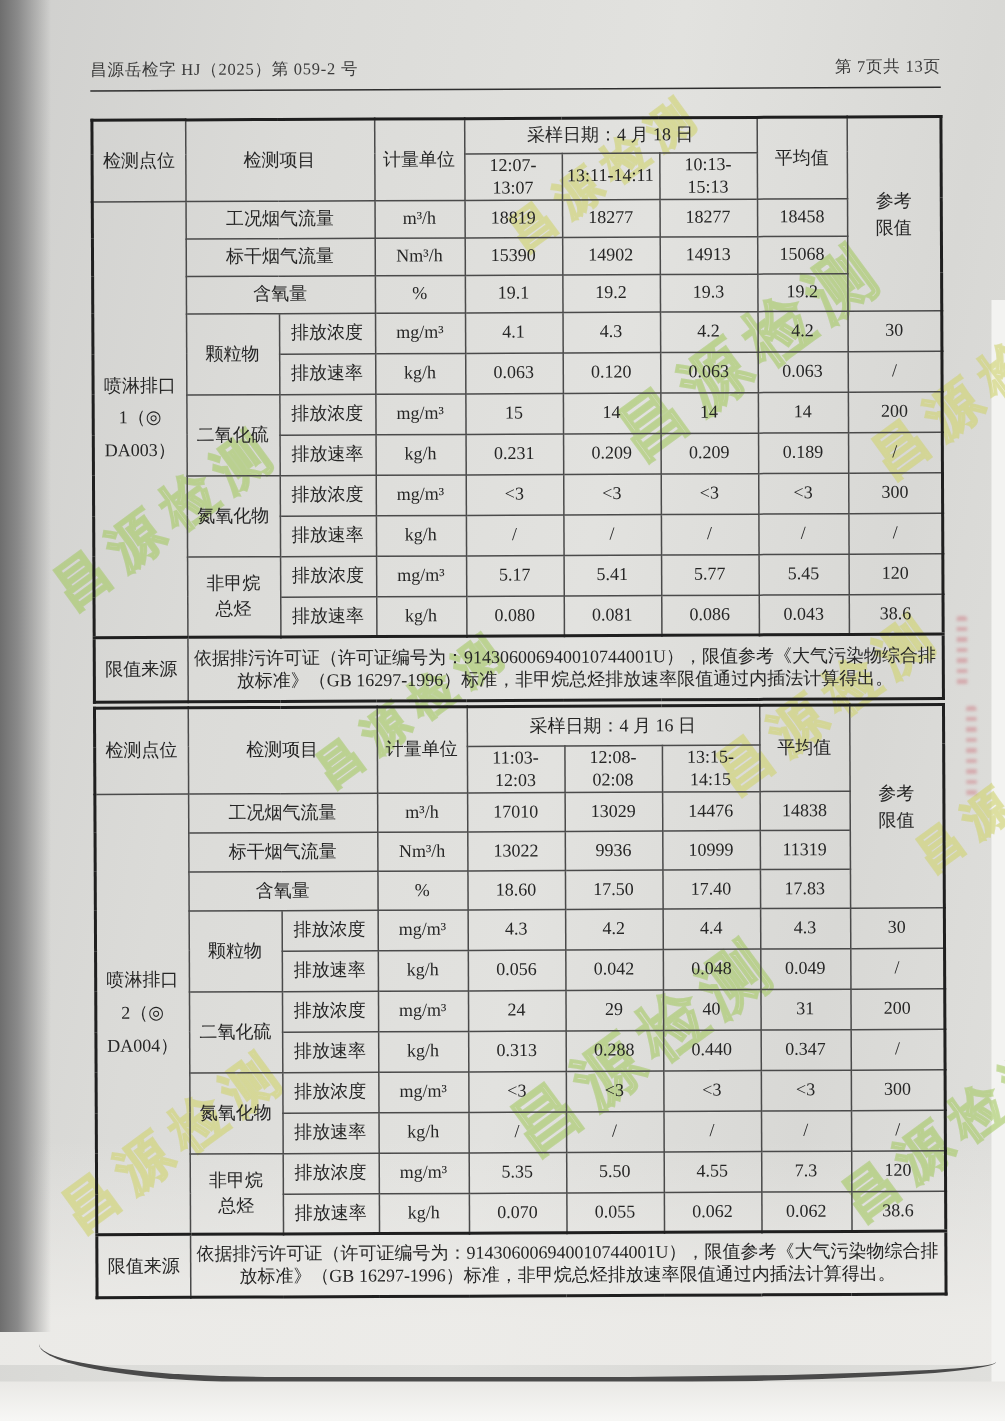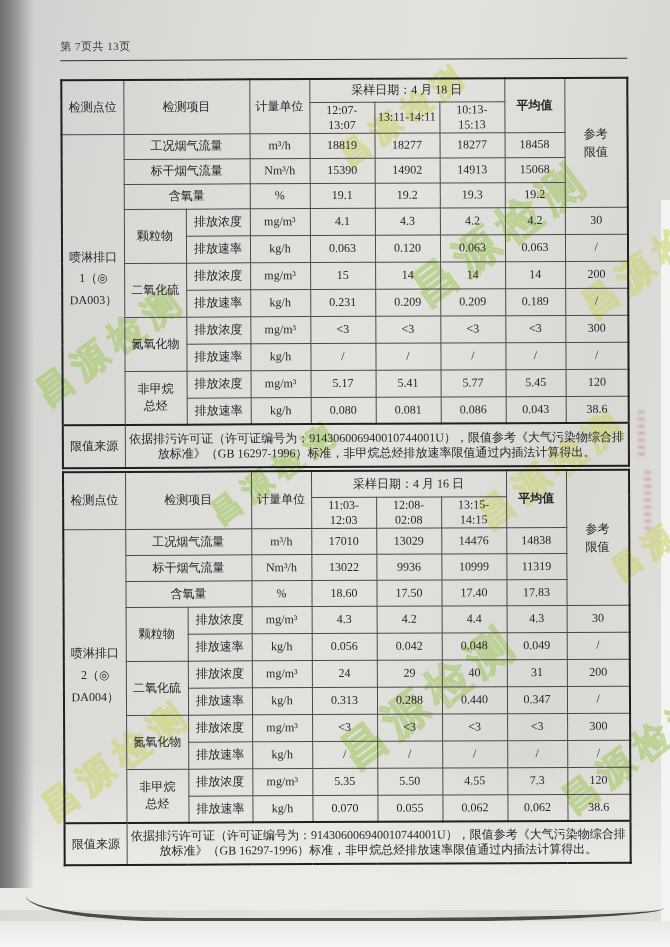--- a/index.html
+++ b/index.html
@@ -48,21 +48,21 @@
   
   table.rpt{
     position:absolute;left:62px;border-collapse:collapse;table-layout:fixed;
     width:567px;border:2px solid #1f1f1f;
   }
   table.rpt td{
     border:1px solid #4a4a4a;text-align:center;vertical-align:middle;
     font-size:12px;padding:0 3px;color:#262626;line-height:1.25;
     overflow:hidden;
   }
-  td.bold{font-weight:bold;}
+  td.bold{font-weight:normal;}
   td.ref-cell span{display:block;line-height:1.5;}
   td.pt-cell span{display:block;line-height:1.8;}
   td.name-cell span{display:block;line-height:1.4;}
   tr.noterow td{border-top:2px solid #1f1f1f;}
   td.note-label{font-size:12px;}
   td.note-text{
     text-align:left;font-size:11.5px;line-height:1.65;padding:3px 9px;
   }
 
   
@@ -105,20 +105,21 @@
   <div class="wm s30" style="left:200px;top:452px;">昌源检测</div>
   <div class="wm s44" style="left:325px;top:668px;">昌源检测</div>
   <div class="wm s36 yellow" style="left:28px;top:735px;">昌源检测</div>
   <div class="wm s36" style="left:548px;top:730px;">昌源检测</div>
   <div class="wm s30 yellow" style="left:600px;top:510px;">昌源检测</div>
 
   <div class="red-ink" style="left:638px;top:412px;height:48px;"></div>
   <div class="red-ink" style="left:644px;top:472px;height:62px;"></div>
 
   <div class="pagehead">
+    <span>昌源岳检字 HJ（2025）第 059-2 号</span>
     <span>第 7页共 13页</span>
   </div>
 
   <table class="rpt" style="top:78px;">
     <colgroup>
       <col style="width:62px">
         <col style="width:62px">
         <col style="width:64px">
         <col style="width:60px">
       <col style="width:65px">

